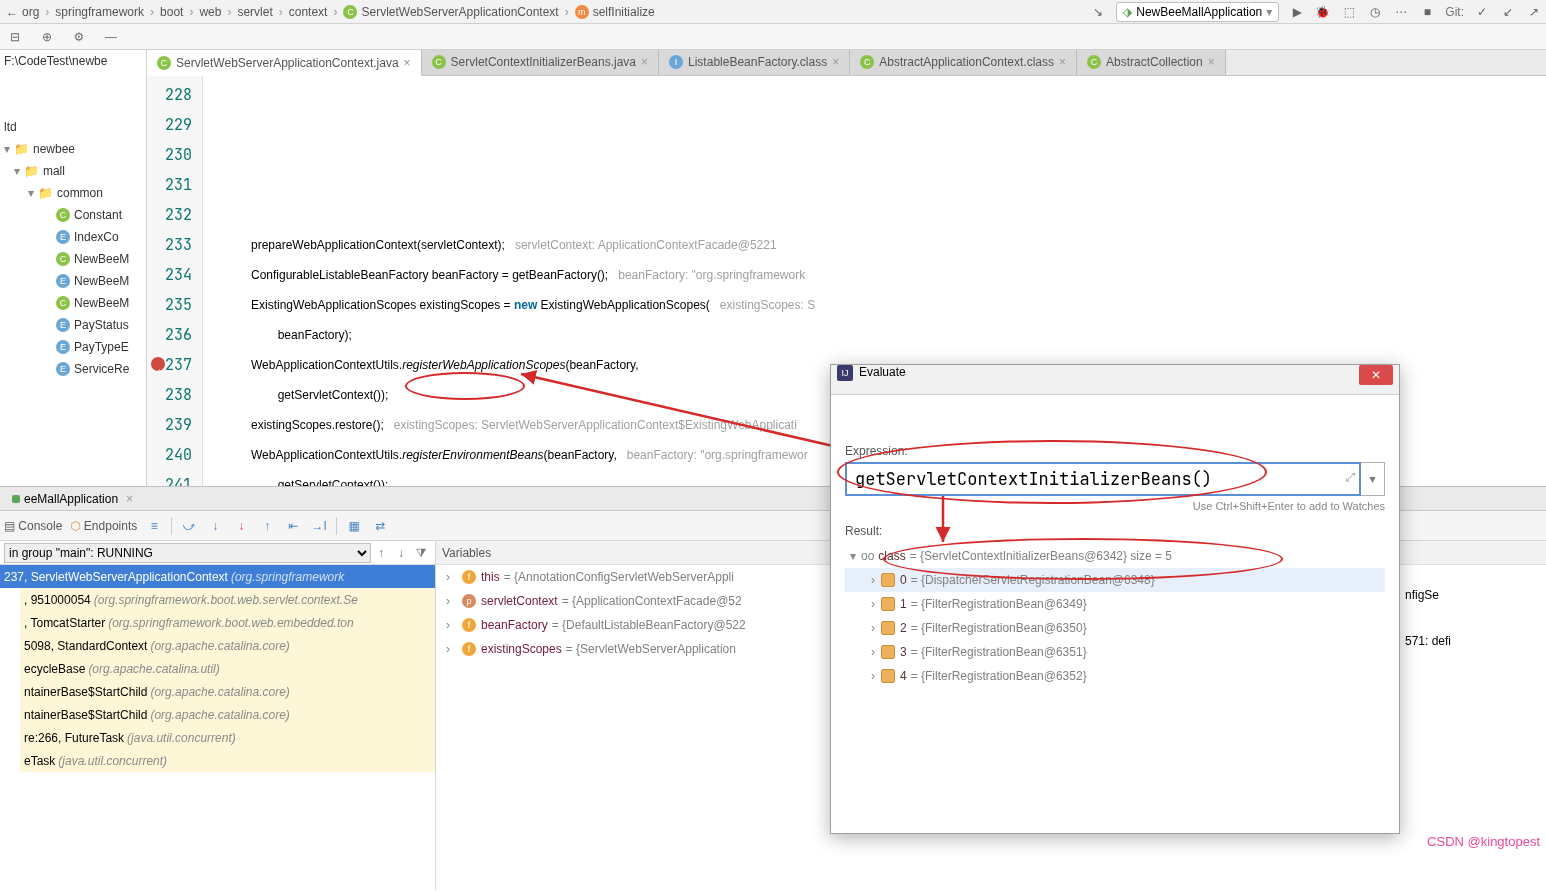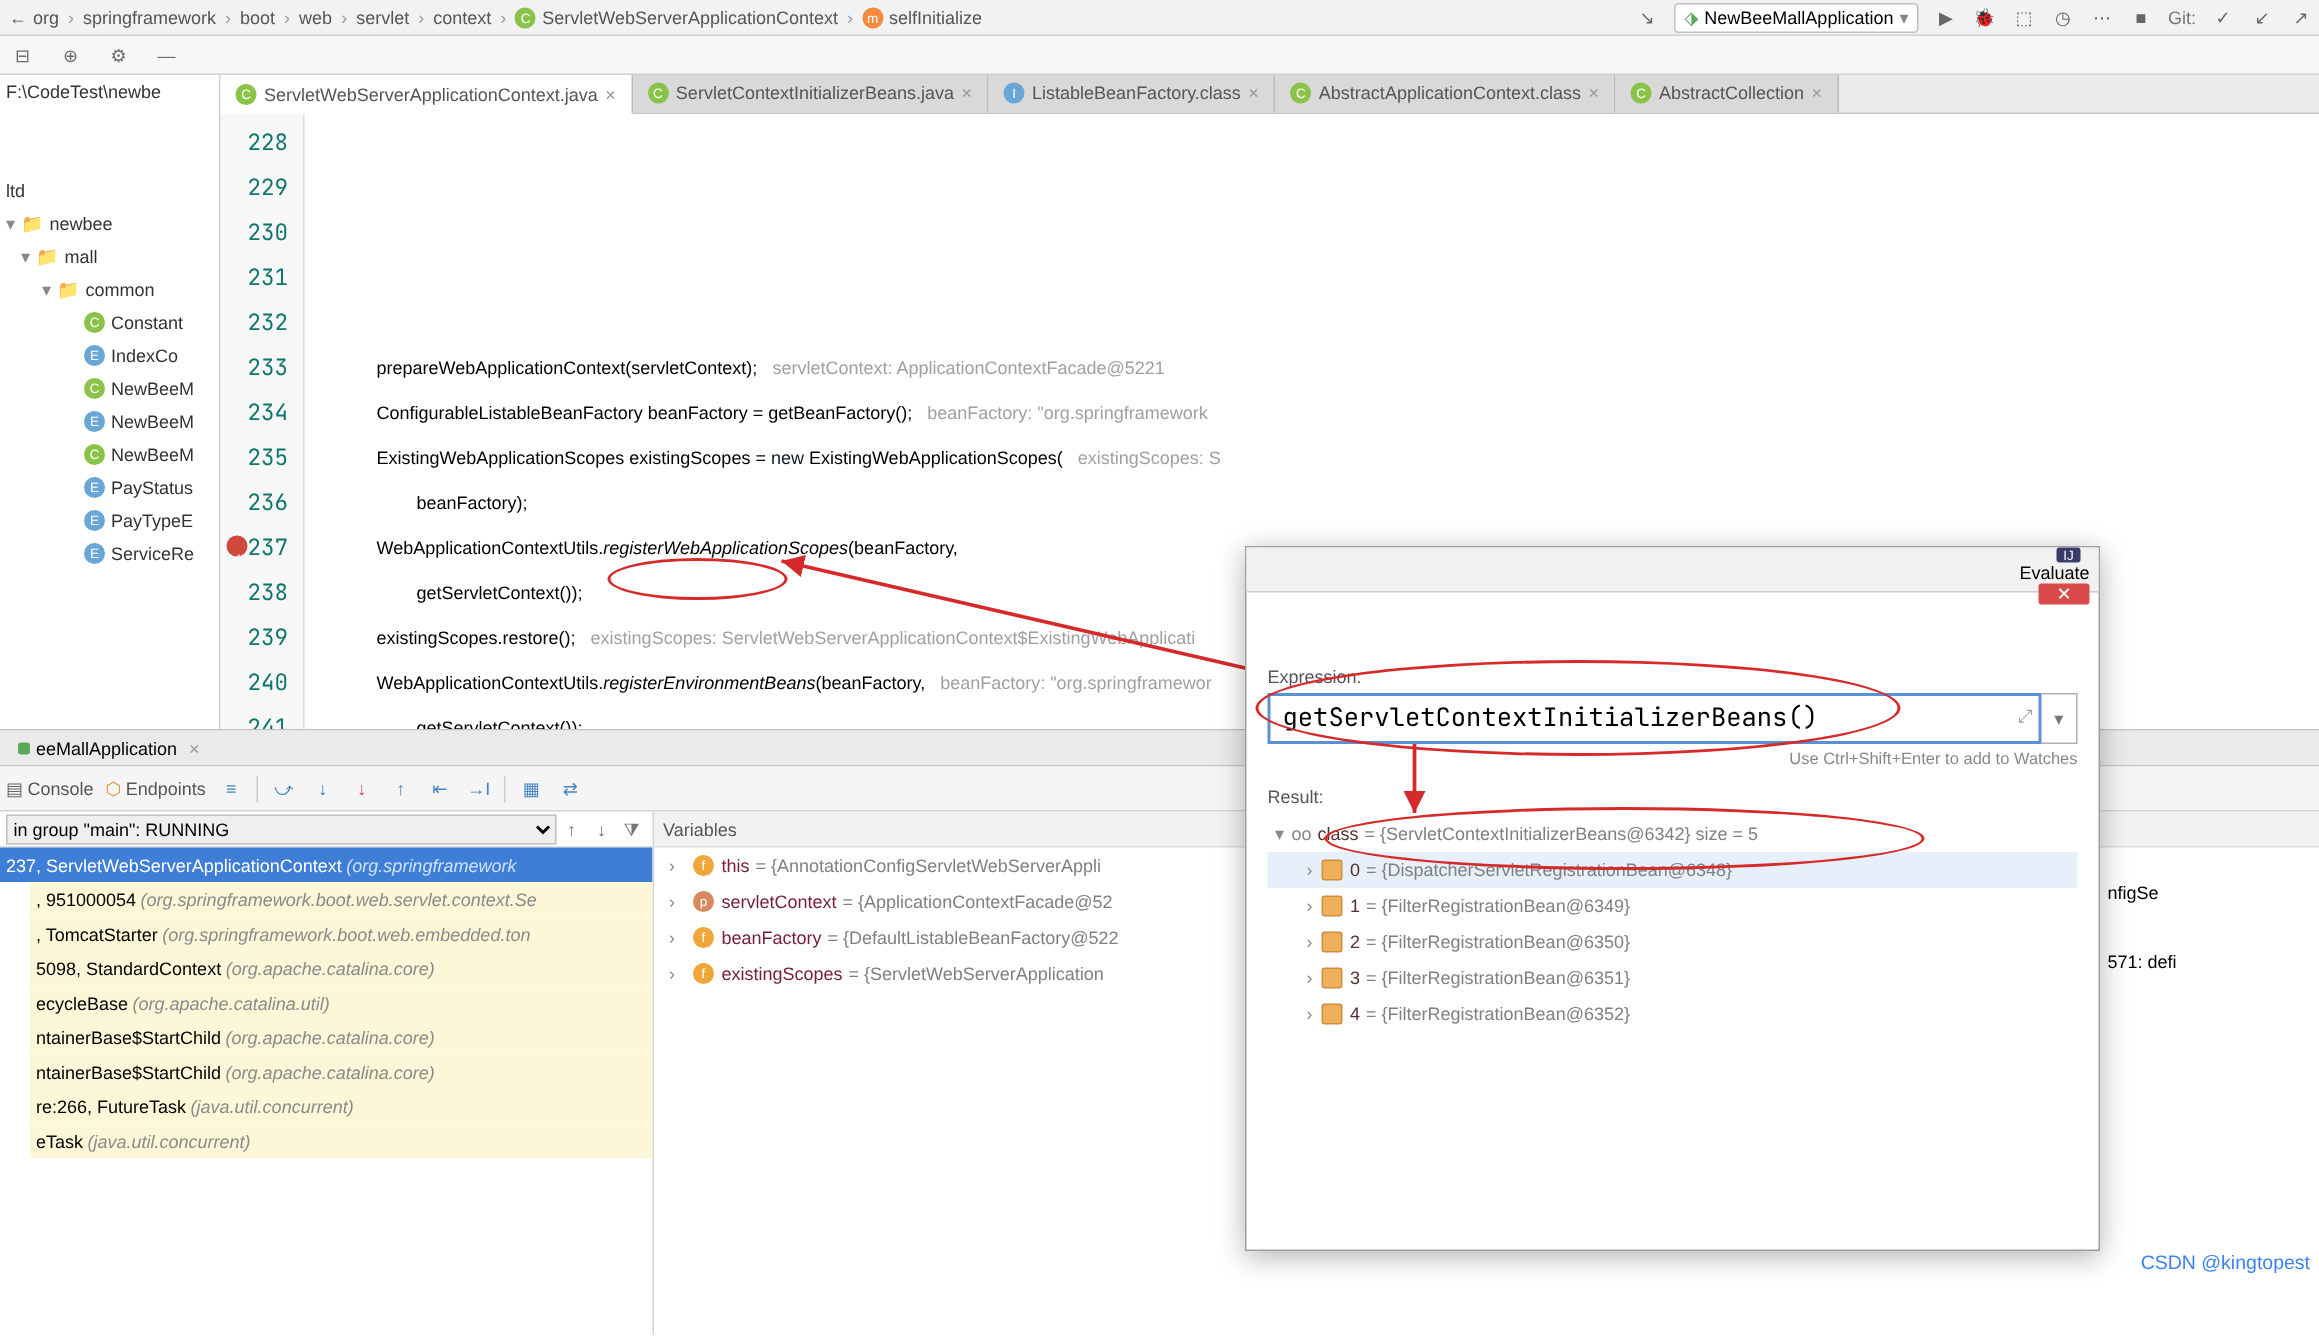--- a/index.html
+++ b/index.html
@@ -34,21 +34,21 @@
 .tab-icon.iface{background:#6aa6d6}
 .tab-close{color:#999;cursor:pointer;}
 
 .code-area{flex:1;display:flex;overflow:hidden;}
 .gutter{width:56px;background:#f7f7f7;border-right:1px solid #e0e0e0;padding-top:4px;}
 .gutter-line{height:30px;text-align:right;padding-right:10px;color:#0f766e;font-family:"JetBrains Mono","Consolas",monospace;font-size:15px;line-height:30px;position:relative;}
 .bp{position:absolute;left:4px;top:7px;width:14px;height:14px;border-radius:50%;background:#d0483e;}
 .bp::after{content:"✓";color:#fff;font-size:9px;position:absolute;top:0;left:3px;}
 .code{flex:1;font-family:"JetBrains Mono","Consolas",monospace;font-size:16px;line-height:30px;padding-top:4px;white-space:pre;position:relative;}
 .code-line{height:30px;padding-left:8px;}
-.kw{color:#0f172a;font-weight:normal;}
+.kw{color:#0369a1;font-weight:bold;}
 .ital{font-style:italic;}
 .hint{color:#a0a0a0;}
 .red-ellipse{position:absolute;border:2px solid #d62a2a;border-radius:50%;pointer-events:none;}
 .red-arrow{position:absolute;pointer-events:none;}
 .debug-panel{border-top:1px solid #c0c0c0;background:#fff;display:flex;flex-direction:column;}
 .debug-header{height:24px;display:flex;align-items:center;background:#eaeaea;padding:0 6px;border-bottom:1px solid #c8c8c8;}
 .debug-header .dh-tab{padding:0 6px;display:flex;align-items:center;gap:4px;cursor:pointer;}
 .debug-toolbar{height:30px;display:flex;align-items:center;background:#f5f5f5;padding:0 4px;gap:8px;border-bottom:1px solid #d3d3d3;}
 .debug-toolbar .dt-label{display:flex;align-items:center;gap:3px;cursor:pointer;color:#555;}
 .dt-ico{width:18px;height:18px;display:flex;align-items:center;justify-content:center;color:#4a86c5;cursor:pointer;}
@@ -65,39 +65,39 @@
 .vars-hdr{height:24px;display:flex;align-items:center;padding:0 6px;border-bottom:1px solid #e0e0e0;color:#555;background:#f2f2f2;}
 .var-row{height:24px;display:flex;align-items:center;padding-left:10px;font-family:"Consolas",monospace;font-size:13px;white-space:nowrap;cursor:pointer;}
 .var-arrow{width:16px;color:#888;}
 .var-field{width:14px;height:14px;border-radius:50%;background:#f0a73a;color:#fff;font-size:9px;display:inline-flex;align-items:center;justify-content:center;margin-right:5px;}
 .var-p{background:#d9895f;}
 .var-name{color:#76203a;}
 .var-val{color:#808080;margin-left:4px;}
 
 
 .eval-dialog{position:absolute;left:830px;top:364px;width:570px;height:470px;background:#fff;border:1px solid #9f9f9f;box-shadow:0 4px 18px rgba(0,0,0,0.3);}
-.eval-title{height:30px;background:#f1f1f1;display:flex;align-items:flex-end;padding:0 6px;border-bottom:1px solid #d0d0d0;flex-direction:column;}
+.eval-title{height:30px;background:#f1f1f1;display:flex;align-items:flex-start;padding:0 6px;border-bottom:1px solid #d0d0d0;}
 .eval-title .et-ico{width:16px;height:16px;background:#3b3b6b;color:#fff;font-size:9px;display:inline-flex;align-items:center;justify-content:center;border-radius:2px;margin-right:6px;}
 .eval-title .et-close{margin-left:auto;width:34px;height:20px;background:#d94a4a;color:#fff;display:flex;align-items:center;justify-content:center;cursor:pointer;border-radius:2px;}
 .eval-body{padding:12px 14px;}
 .eval-label{color:#555;margin-bottom:4px;margin-top:37px;}
 .expr-box{display:flex;}
 .expr-input{flex:1;height:34px;border:2px solid #5a91d6;padding:0 8px;font-family:"JetBrains Mono",monospace;font-size:17px;}
 .expr-drop{width:24px;border:1px solid #b0b0b0;border-left:none;display:flex;align-items:center;justify-content:center;color:#777;cursor:pointer;}
 .hint-text{text-align:right;color:#888;font-size:11px;margin-top:4px;}
 .result-tree{margin-top:6px;}
 .rt-row{height:24px;display:flex;align-items:center;font-family:"Consolas",monospace;font-size:13px;white-space:nowrap;cursor:pointer;}
 .rt-arrow{width:16px;display:inline-flex;justify-content:center;color:#888;}
 .rt-obj{width:14px;height:14px;border-radius:2px;background:#efaf5b;margin-right:5px;display:inline-block;border:1px solid #cf903b;}
 .rt-name{color:#5a3030;}
 .rt-val{color:#808080;margin-left:4px;}
 .rt-row.sel{background:#e6effa;}
 .right-debug-col{position:absolute;right:0;top:588px;width:145px;height:80px;font-family:"Consolas",monospace;font-size:13px;}
 .right-debug-col .rdline{height:23px;padding:0 4px;white-space:nowrap;}
-.watermark{position:absolute;right:6px;bottom:42px;color:#3b82f6;font-size:13px;}
+.watermark{position:absolute;right:6px;bottom:42px;color:#ec4899;font-size:13px;}
 </style>
 </head>
 <body>
 
 <div class="breadcrumb">
   <span class="crumb">←</span>
   <span class="crumb">org</span>
     <span class="sep">›</span>
   <span class="crumb">springframework</span>
     <span class="sep">›</span>

